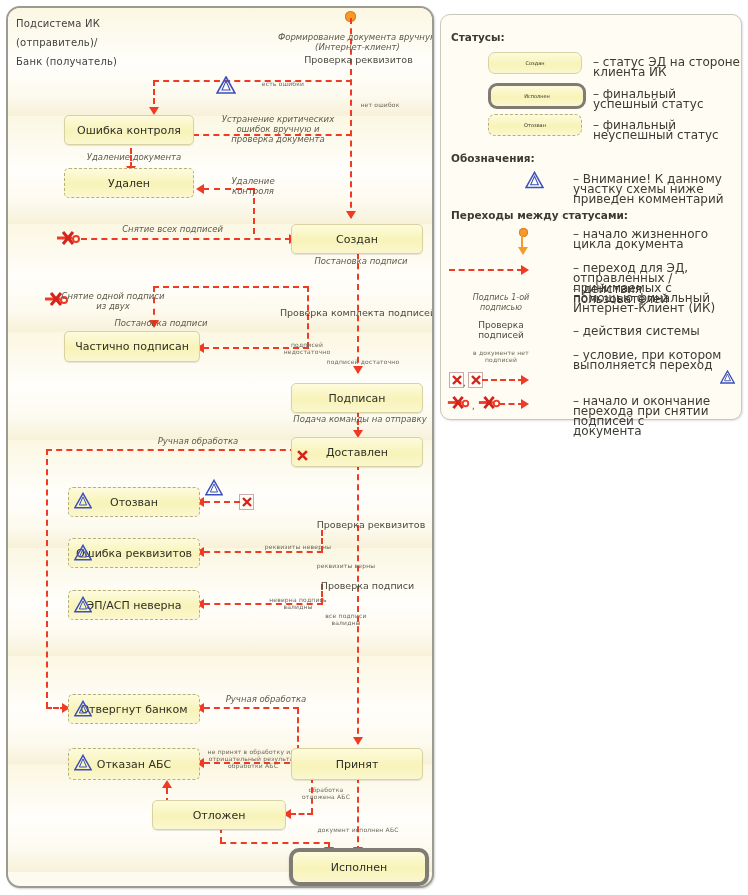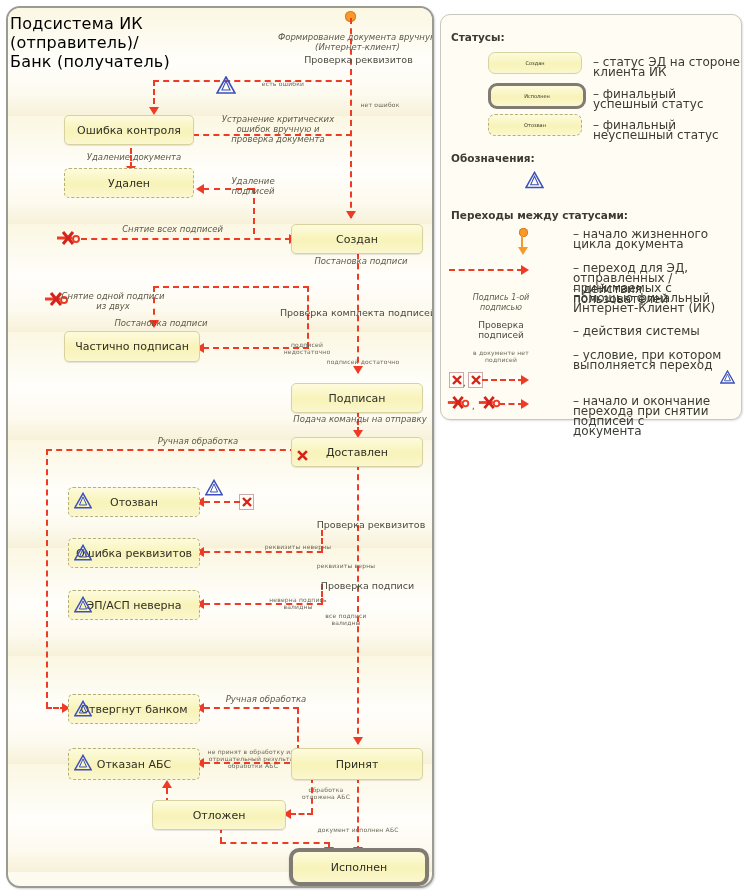--- a/index.html
+++ b/index.html
@@ -12,22 +12,22 @@
     border:2px solid #9b9b93;border-radius:14px;overflow:hidden;
     background:#fdfbef;
     box-shadow:1px 1px 2px rgba(0,0,0,.18);
   }
   #bands{position:absolute;inset:0;}
   .band{position:absolute;left:0;right:0;height:54px;
         background:linear-gradient(to bottom,#fbf7e2 0%,#fdfbf0 55%,#fffefa 100%);}
   .band.alt{background:linear-gradient(to bottom,#fffefb 0%,#fdfaef 60%,#f7f1d9 100%);}
 
   #lane-title{
-    position:absolute;left:2px;top:6px;width:250px;
-    font-size:16px;line-height:19px;color:#000000;letter-spacing:.2px;
+    position:absolute;left:8px;top:6px;width:250px;
+    font-size:10px;line-height:19px;color:#404040;letter-spacing:.2px;
     white-space:pre-line;
   }
 
   
   #legend{
     position:absolute;left:440px;top:14px;width:300px;height:404px;
     border:1px solid #c9c8bd;border-radius:10px;background:#fffdf3;
     box-shadow:1px 1px 2px rgba(0,0,0,.12);
   }
   .lg-head{position:absolute;font-size:10.5px;font-weight:bold;color:#3b3b33;}
@@ -232,21 +232,21 @@
   <div class="elabel" style="left:262px;top:24px;width:175px;white-space:pre-line;">Формирование  документа вручную
 (Интернет-клиент)</div>
   <div class="elabel sys" style="left:268px;top:47px;width:165px;">Проверка реквизитов</div>
   <div class="elabel cond" style="left:240px;top:72px;width:70px;">есть ошибки</div>
   <div class="elabel cond" style="left:336px;top:93px;width:72px;">нет ошибок</div>
   <div class="elabel" style="left:205px;top:106px;width:130px;white-space:pre-line;">Устранение критических
 ошибок вручную и
 проверка документа</div>
   <div class="elabel" style="left:62px;top:144px;width:128px;">Удаление документа</div>
   <div class="elabel" style="left:205px;top:168px;width:80px;white-space:pre-line;">Удаление
-подписей</div>
+контроля</div>
   <div class="elabel" style="left:80px;top:216px;width:135px;text-align:right;">Снятие всех подписей</div>
   <div class="elabel" style="left:288px;top:248px;width:130px;">Постановка подписи</div>
   <div class="elabel" style="left:45px;top:283px;width:120px;white-space:pre-line;">Снятие одной подписи
 из двух</div>
   <div class="elabel" style="left:92px;top:310px;width:122px;">Постановка подписи</div>
   <div class="elabel sys" style="left:270px;top:300px;width:160px;">Проверка комплекта  подписей</div>
   <div class="elabel cond" style="left:264px;top:333px;width:70px;white-space:pre-line;">подписей
 недостаточно</div>
   <div class="elabel cond" style="left:310px;top:350px;width:90px;">подписей достаточно</div>
   <div class="elabel" style="left:278px;top:406px;width:148px;">Подача команды на отправку</div>
@@ -394,20 +394,22 @@
   <div class="lg-txt" style="left:152px;top:105px;width:150px;">– финальный неуспешный статус</div>
 
   <div class="lg-head" style="left:10px;top:137px;">Обозначения:</div>
 
   <div class="warn" style="left:84px;top:156px;">
     <svg width="19" height="18" viewBox="0 0 20 18">
         <path d="M10 1 L19 17 L1 17 Z" fill="none" stroke="#3b4fbd" stroke-width="1.6"></path>
         <path d="M10 5 L14 14 L6 14 Z" fill="none" stroke="#3b4fbd" stroke-width="1.1"></path>
       </svg>
   </div>
+  <div class="lg-txt" style="left:132px;top:159px;width:165px;white-space:pre-line;">– Внимание! К данному участку схемы ниже
+   приведен комментарий</div>
 
   <div class="lg-head" style="left:10px;top:194px;">Переходы между статусами:</div>
 
   <div class="startdot" style="left:78px;top:213px;width:9px;height:9px;"></div>
   <div style="position:absolute;left:80px;top:220px;width:0;border-left:2px solid #f79a2e;height:14px;"></div>
   <div class="arw down" style="left:77px;top:232px;border-top-color:#f79a2e;"></div>
   <div class="lg-txt" style="left:132px;top:214px;width:170px;">– начало жизненного цикла документа</div>
 
   <div class="h" style="left:8px;top:254px;width:74px;"></div>
   <div class="arw right" style="left:80px;top:250px;"></div>

